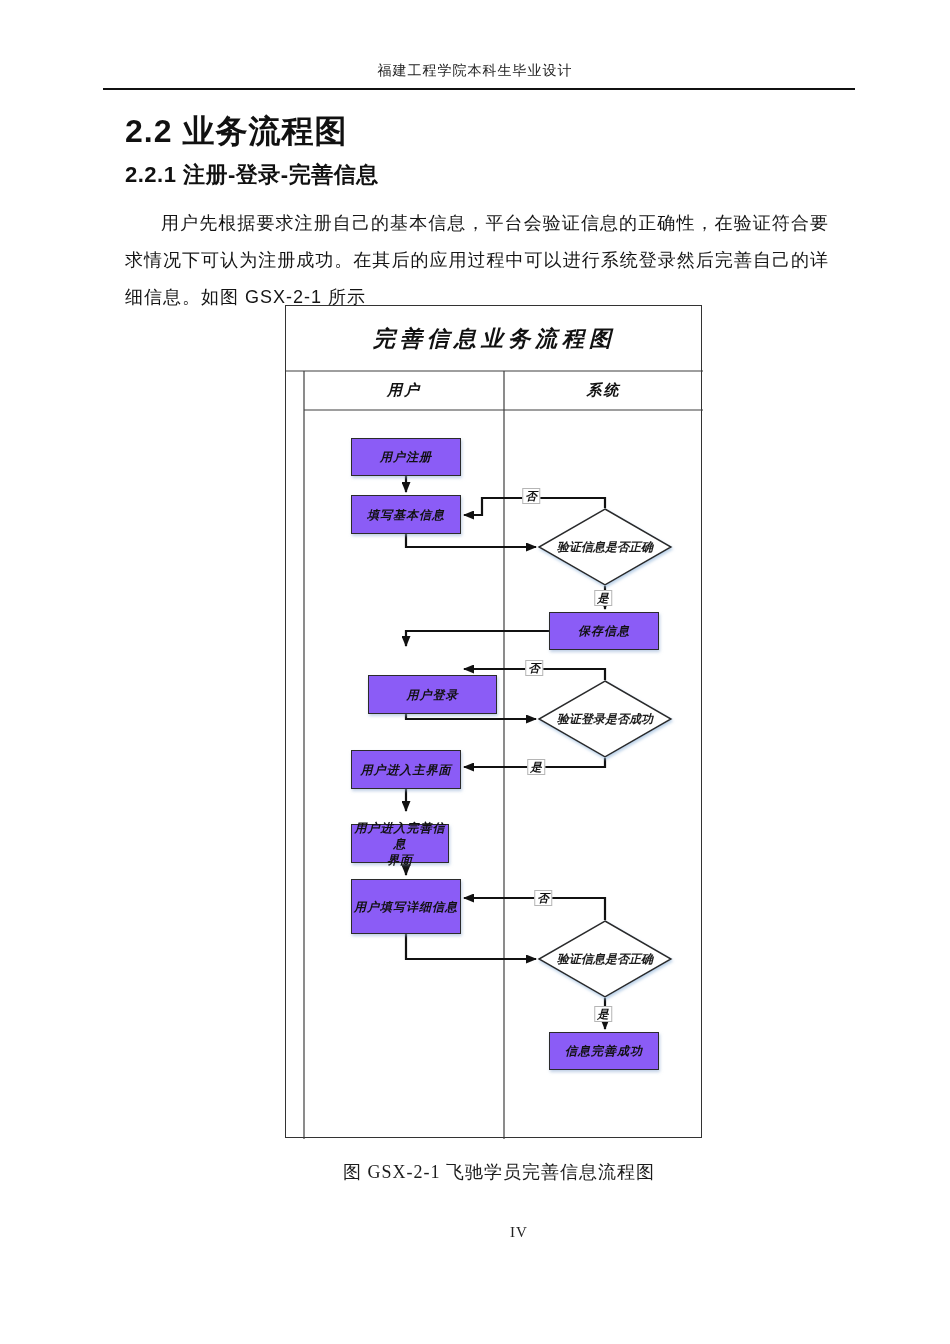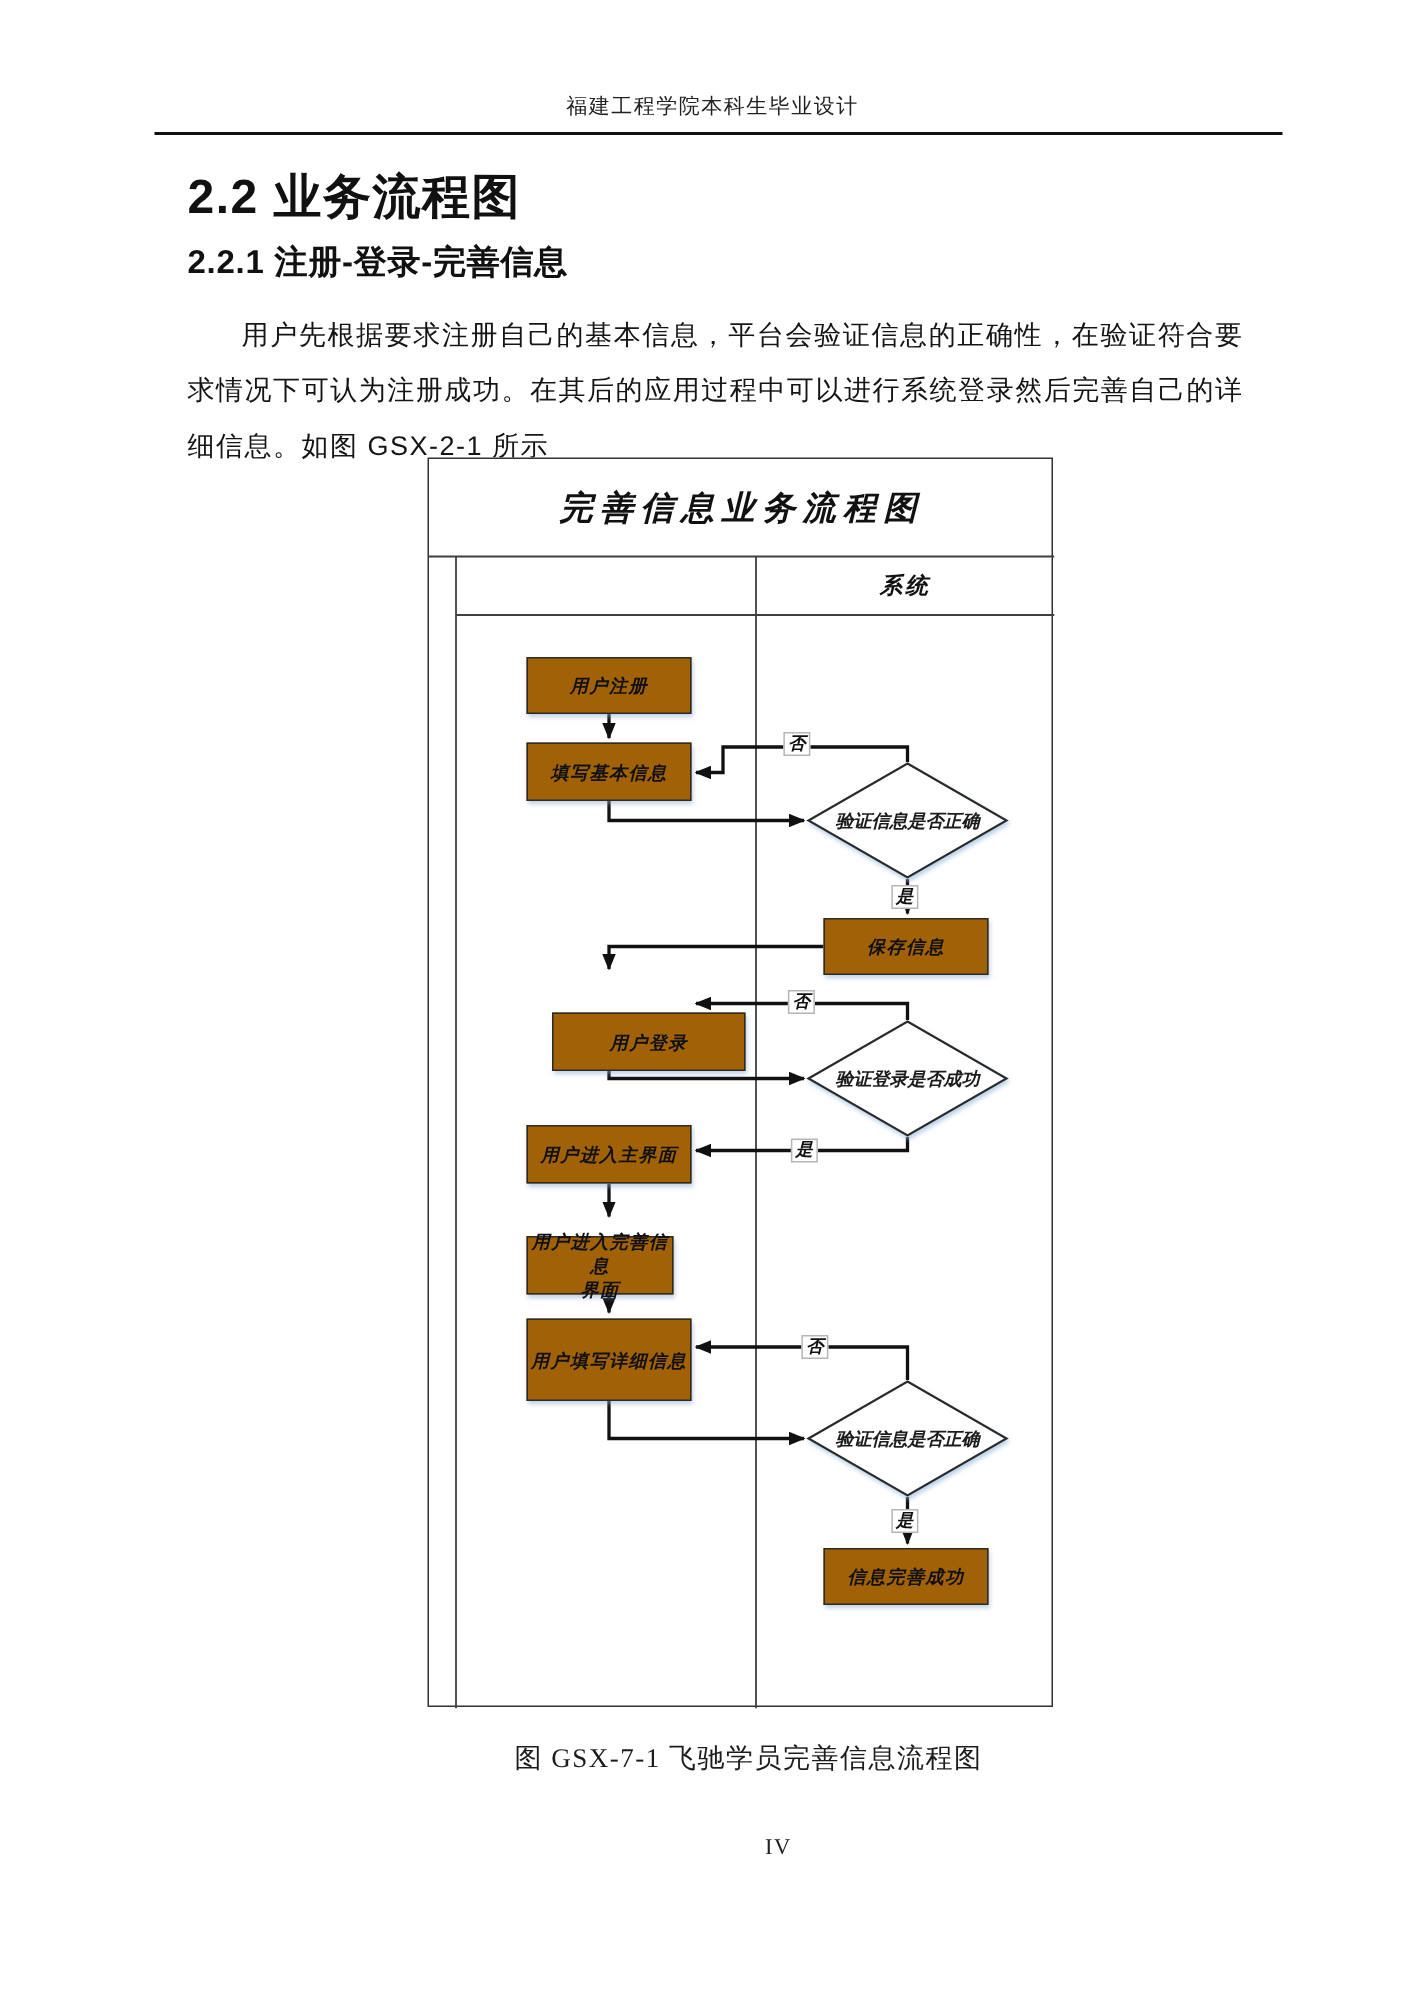--- a/index.html
+++ b/index.html
@@ -56,21 +56,21 @@
   .lane-label{
     height:39px;top:65px;
     display:flex;align-items:center;justify-content:center;
     font-size:15px;font-weight:600;letter-spacing:2px;color:#111;
   }
   .lane-label.user{left:18px;width:200px;}
   .lane-label.system{left:218px;width:199px;}
 
   
   .node{
-    background:#a16207;
+    background:#8b5cf6;
     border:1.4px solid #2b2b2b;box-sizing:border-box;
     box-shadow:1px 2px 3px rgba(140,170,210,0.55);
     display:flex;flex-direction:column;align-items:center;justify-content:center;
     font-size:12px;font-weight:600;letter-spacing:1px;color:#111;
     line-height:16px;text-align:center;
   }
   .diamond-label{
     display:flex;align-items:center;justify-content:center;
     font-size:12px;font-weight:600;letter-spacing:0;color:#1c1c1c;
     text-align:center;
@@ -143,20 +143,21 @@
       </g>
 
       <g stroke="#2b2b2b" stroke-width="1.5" fill="#ffffff" filter="url(#ds)">
         <polygon points="319,203 385,241 319,279 253,241"></polygon>
         <polygon points="319,375 385,413 319,451 253,413"></polygon>
         <polygon points="319,615 385,653 319,691 253,653"></polygon>
       </g>
     </svg>
 
     <div class="abs chart-title">完善信息业务流程图</div>
+    <div class="abs lane-label user">用户</div>
     <div class="abs lane-label system">系统</div>
 
     <div class="abs node" style="left:65px;top:132px;width:110px;height:38px;">用户注册</div>
     <div class="abs node" style="left:65px;top:189px;width:110px;height:39px;">填写基本信息</div>
     <div class="abs node" style="left:263px;top:306px;width:110px;height:38px;">保存信息</div>
     <div class="abs node" style="left:82px;top:343px;width:129px;height:39px;margin-top:26px;">用户登录</div>
     <div class="abs node" style="left:65px;top:444px;width:110px;height:39px;">用户进入主界面</div>
     <div class="abs node" style="left:65px;top:518px;width:98px;height:39px;">
       <span>用户进入完善信息</span>
       <span>界面</span>
@@ -169,15 +170,15 @@
     <div class="abs diamond-label" style="left:259px;top:638px;width:120px;height:30px;">验证信息是否正确</div>
 
     <div class="abs yn-label" style="left:245px;top:190px;">否</div>
     <div class="abs yn-label" style="left:317px;top:292px;">是</div>
     <div class="abs yn-label" style="left:248px;top:362px;">否</div>
     <div class="abs yn-label" style="left:250px;top:461px;">是</div>
     <div class="abs yn-label" style="left:257px;top:592px;">否</div>
     <div class="abs yn-label" style="left:317px;top:708px;">是</div>
   </div>
 
-  <div class="abs fig-caption">图 GSX-7-1 飞驰学员完善信息流程图</div>
+  <div class="abs fig-caption">图 GSX-2-1 飞驰学员完善信息流程图</div>
   <div class="abs page-number">IV</div>
 </div>
 
 </body></html>

